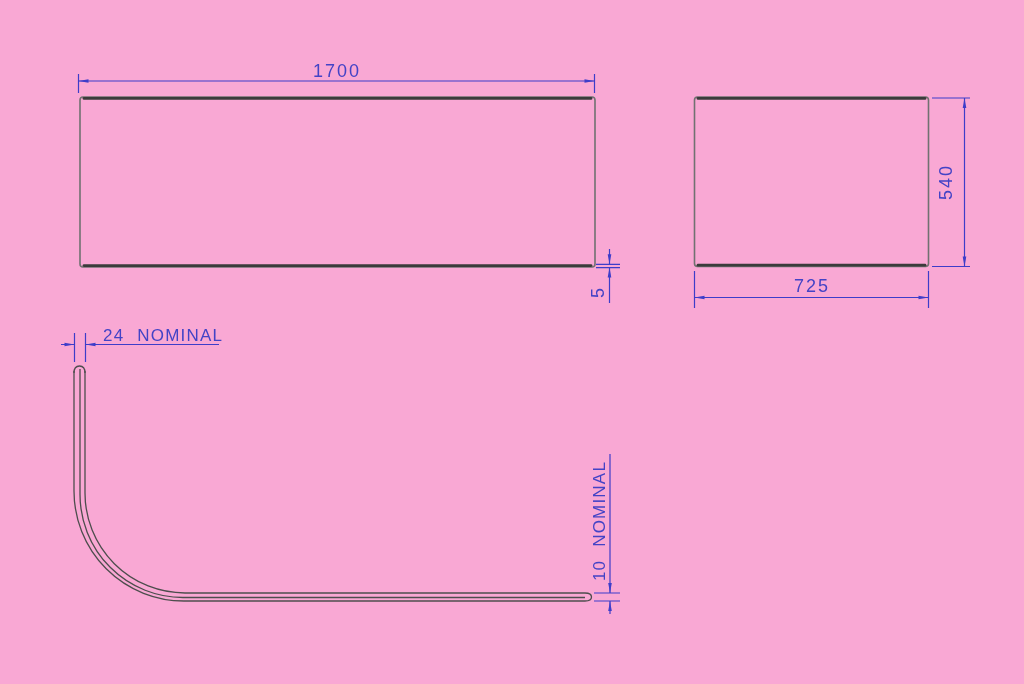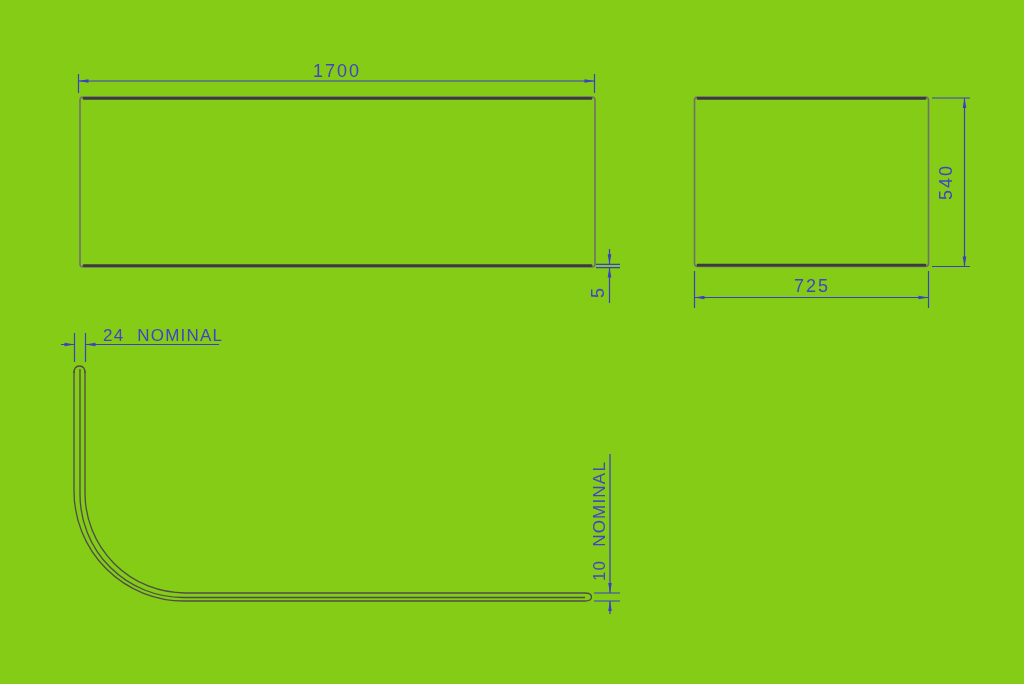--- a/index.html
+++ b/index.html
@@ -1,19 +1,19 @@
 <!DOCTYPE html>
 <html><head>
 <meta charset="utf-8">
 <style>
   html,body{margin:0;padding:0;background:#ffffff;}
   .canvas{
     position:relative;
     width:1024px;height:684px;
-    background:#84cc16;
+    background:#f9a8d4;
     font-family:"Liberation Sans", sans-serif;
     overflow:hidden;
   }
   svg{display:block;}
   
   .dim-line{stroke:#3d3dc9;stroke-width:1.2;fill:none;}
   .dim-arrow{fill:#3d3dc9;stroke:none;}
   .dim-text{
     fill:#4343c6;
     font-family:"Liberation Sans", sans-serif;

